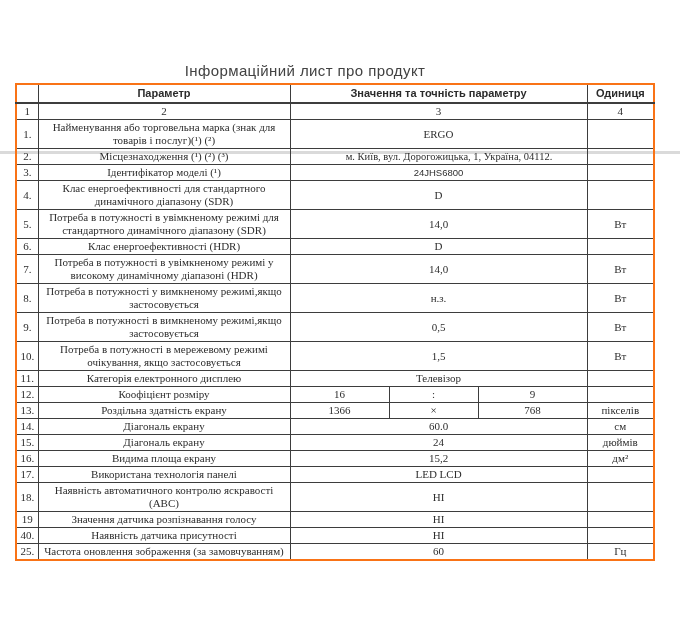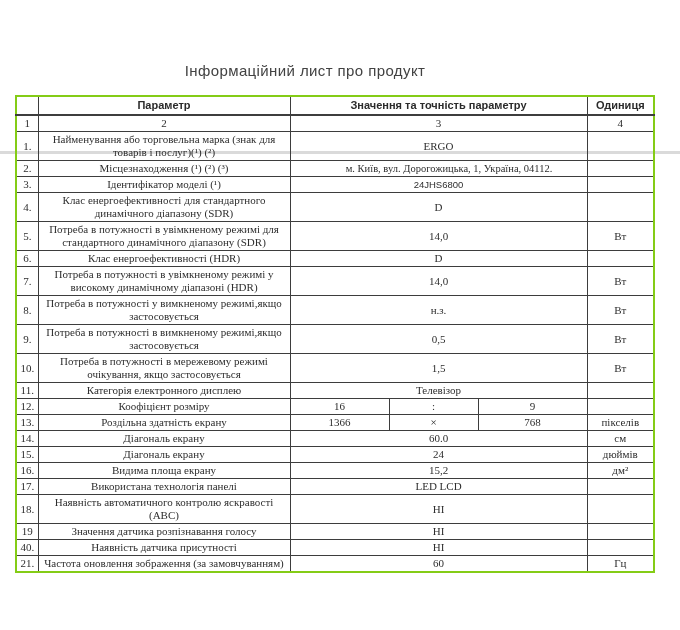--- a/index.html
+++ b/index.html
@@ -12,24 +12,24 @@
     position:absolute; top:62px; left:0; width:610px;
     text-align:center;
     font-family:"Liberation Sans", sans-serif;
     font-size:15px; color:#424242; letter-spacing:0.4px;
   }
   .gray-band {
     position:absolute; top:151px; left:0; width:680px; height:3px;
     background:#dadada; z-index:0;
   }
   table.product-table {
-    position:absolute; top:95px; left:15px; width:638px;
+    position:absolute; top:83px; left:15px; width:638px;
     border-collapse:collapse; table-layout:fixed;
     font-size:11px; z-index:1; background:transparent;
-    border:2px solid #84cc16;
+    border:2px solid #f97316;
   }
   td, th {
     border:1px solid #3d3d3d;
     text-align:center; vertical-align:middle;
     padding:1px 5px; overflow:hidden;
     line-height:13px;
   }
   thead th {
     font-family:"Liberation Sans", sans-serif;
     font-size:11px; font-weight:bold; color:#2b2b2b;
@@ -190,19 +190,19 @@
         <td colspan="3" class="value-cell">НІ</td>
         <td class="unit-cell"></td>
       </tr>
       <tr class="data-row">
         <td class="num-cell">40.</td>
         <td class="param-cell">Наявність датчика присутності</td>
         <td colspan="3" class="value-cell">НІ</td>
         <td class="unit-cell"></td>
       </tr>
       <tr class="data-row">
-        <td class="num-cell">21.</td>
+        <td class="num-cell">25.</td>
         <td class="param-cell">Частота оновлення зображення (за замовчуванням)</td>
         <td colspan="3" class="value-cell">60</td>
         <td class="unit-cell">Гц</td>
       </tr>
     </tbody>
 </table>
 
 </body></html>

